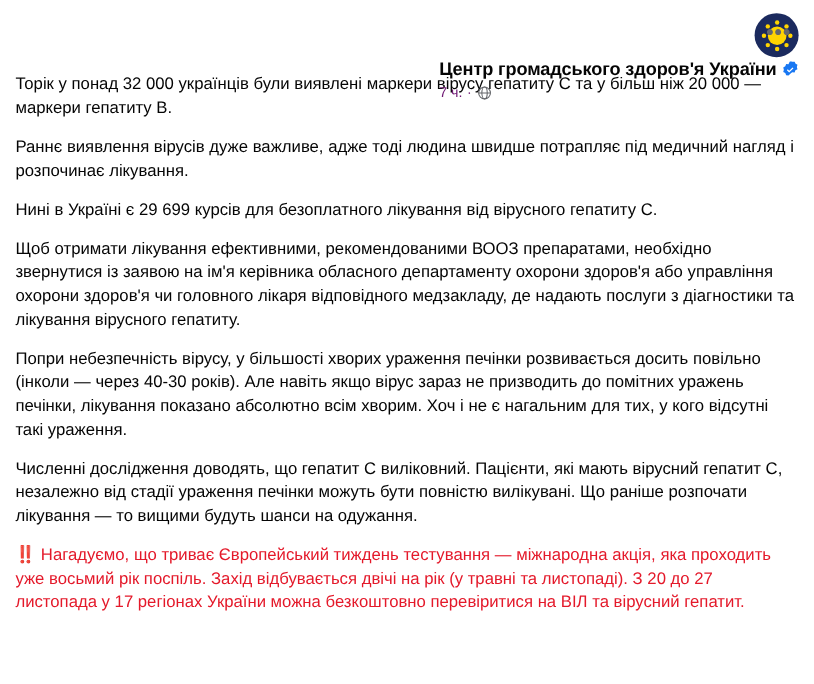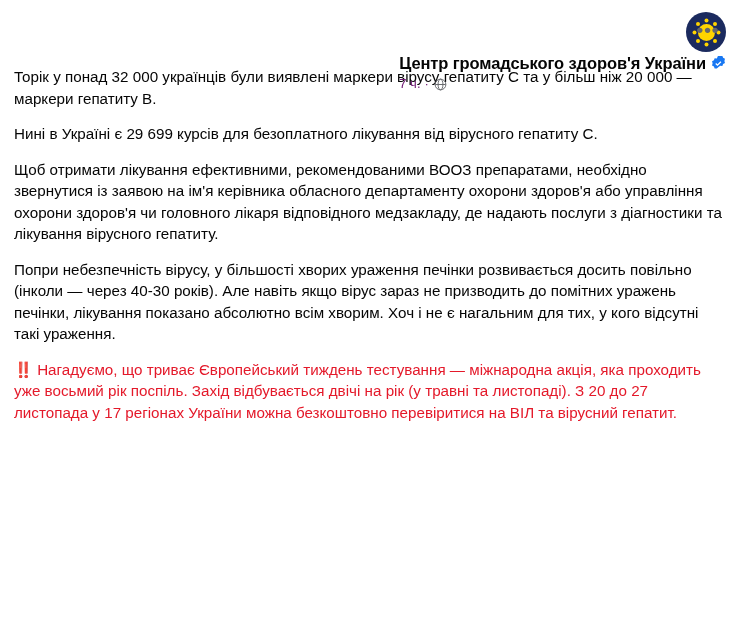--- a/index.html
+++ b/index.html
@@ -171,19 +171,21 @@
       </div>
     </div>
 
     <div class="menu-dots">
       <span>•••</span>
     </div>
   </div>
 
   <div class="post-body">
     <p>Торік у понад 32 000 українців були виявлені маркери вірусу гепатиту С та у більш ніж 20 000 — маркери гепатиту В.</p>
+    <p>Раннє виявлення вірусів дуже важливе, адже тоді людина швидше потрапляє під медичний нагляд і розпочинає лікування.</p>
     <p>Нині в Україні є 29 699 курсів для безоплатного лікування від вірусного гепатиту С.</p>
     <p>Щоб отримати лікування ефективними, рекомендованими ВООЗ препаратами, необхідно звернутися із заявою на ім'я керівника обласного департаменту охорони здоров'я або управління охорони здоров'я чи головного лікаря відповідного медзакладу, де надають послуги з діагностики та лікування вірусного гепатиту.</p>
     <p>Попри небезпечність вірусу, у більшості хворих ураження печінки розвивається досить повільно (інколи — через 40-30 років). Але навіть якщо вірус зараз не призводить до помітних уражень печінки, лікування показано абсолютно всім хворим. Хоч і не є нагальним для тих, у кого відсутні такі ураження.</p>
+    <p>Численні дослідження доводять, що гепатит С виліковний. Пацієнти, які мають вірусний гепатит С, незалежно від стадії ураження печінки можуть бути повністю вилікувані. Що раніше розпочати лікування — то вищими будуть шанси на одужання.</p>
     <p class="warn">‼️ Нагадуємо, що триває Європейський тиждень тестування — міжнародна акція, яка проходить уже восьмий рік поспіль. Захід відбувається двічі на рік (у травні та листопаді). З 20 до 27 листопада у 17 регіонах України можна безкоштовно перевіритися на ВІЛ та вірусний гепатит.</p>
   </div>
 
 </div>
 
 </body></html>

